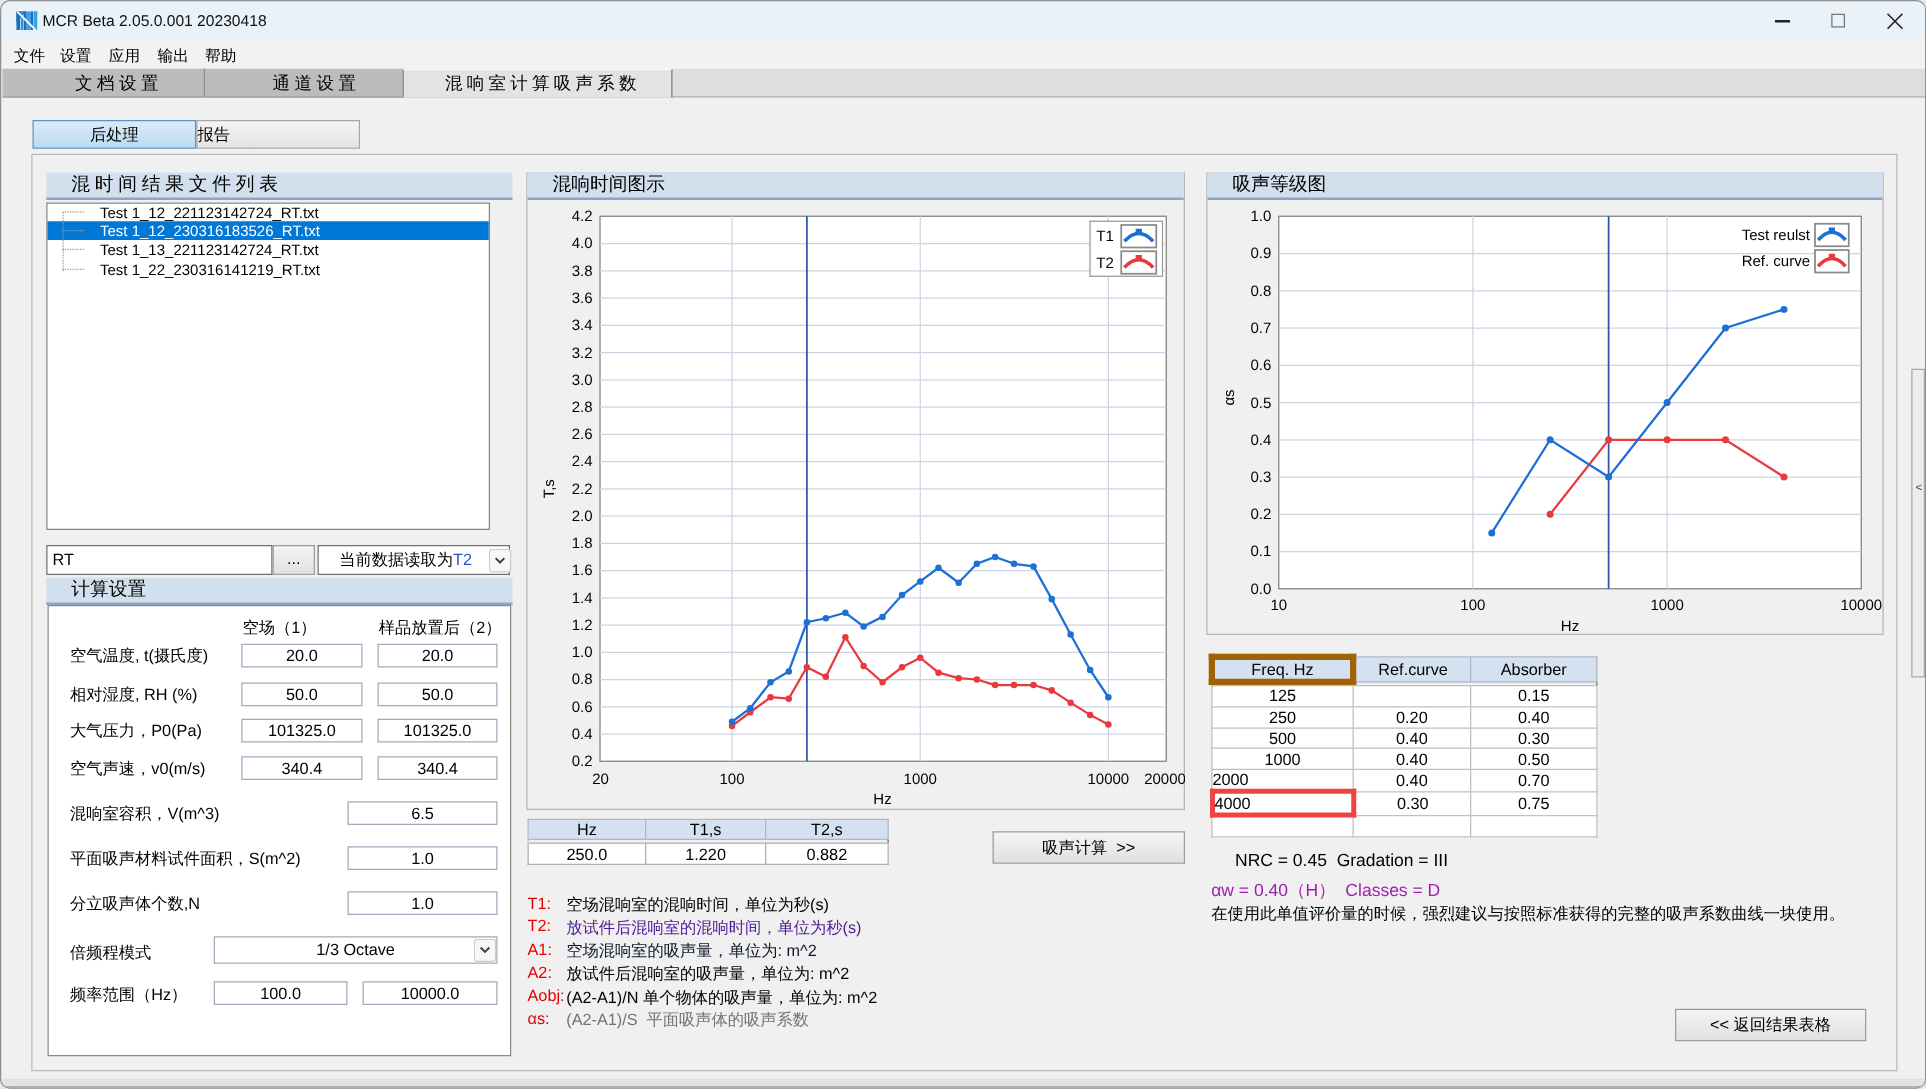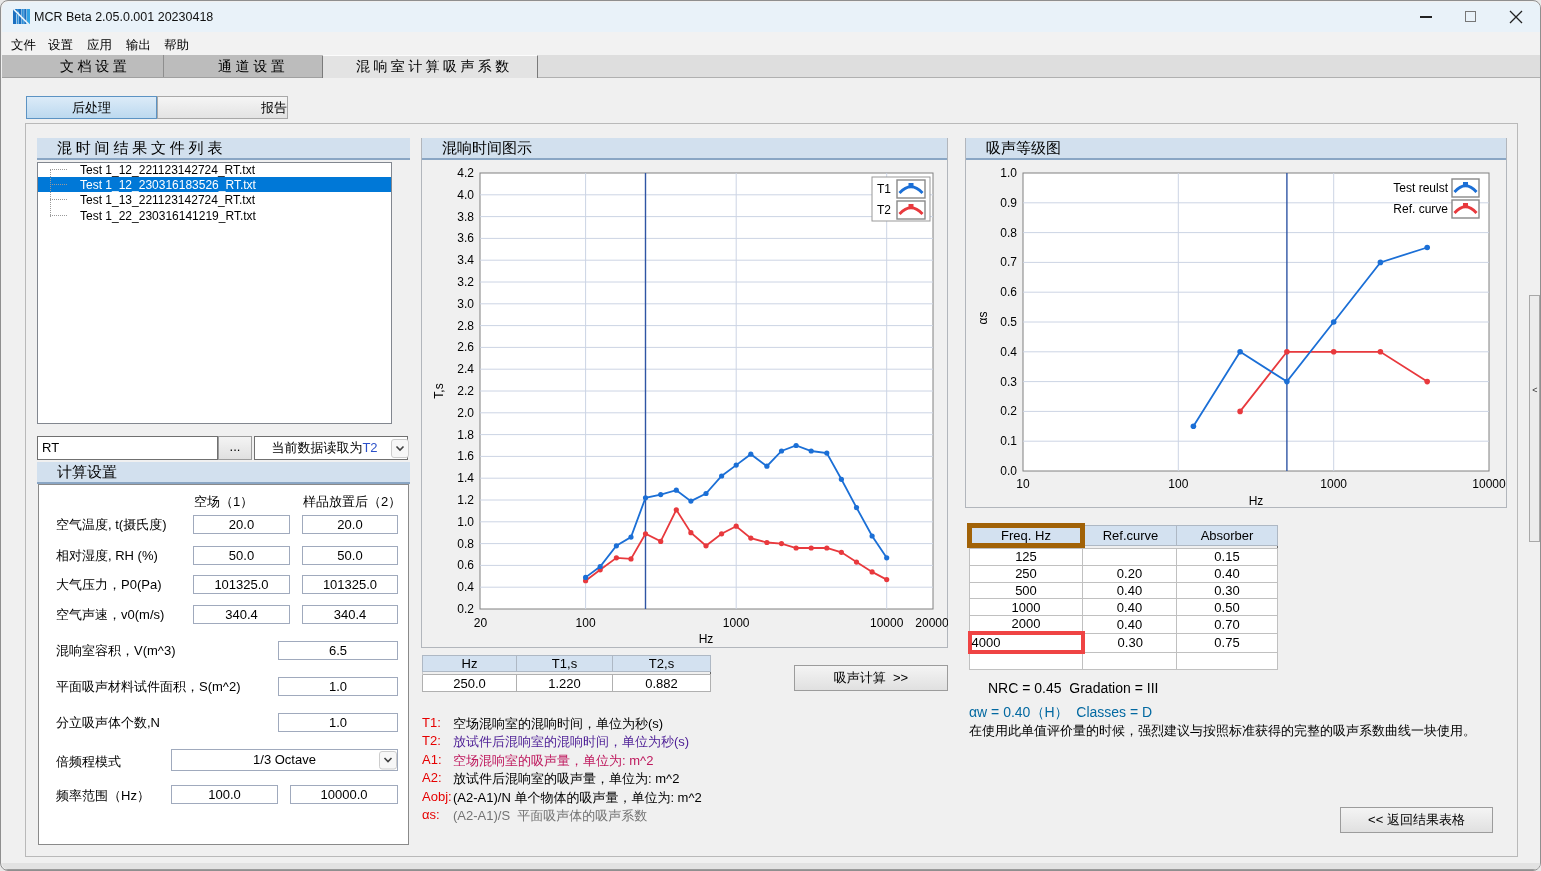--- a/index.html
+++ b/index.html
@@ -39,21 +39,21 @@
 <div class="abs" style="left:163px;top:36px;font-size:12.5px;color:#000">帮助</div>
 <div class="abs" style="left:1px;top:54px;width:1539px;height:23px;background:#dedede;border-bottom:1px solid #b0b0b0"></div>
 <div class="abs" style="left:1px;top:54px;width:320px;height:23px;background:#bcbcbc;border-bottom:1px solid #a0a0a0"></div>
 <div class="abs" style="left:162px;top:54px;width:1px;height:22px;background:#8e8e8e"></div>
 <div class="abs" style="left:59px;top:57px;font-size:14px;letter-spacing:3.6px;color:#000">文档设置</div>
 <div class="abs" style="left:217px;top:57px;font-size:14px;letter-spacing:3.6px;color:#000">通道设置</div>
 <div class="abs" style="left:321px;top:54px;width:216px;height:23px;background:#e3e3e3;border-left:1px solid #7a7a7a;border-right:1px solid #7a7a7a;border-top:1px solid #fcfcfc"></div>
 <div class="abs" style="left:355px;top:57px;font-size:14px;letter-spacing:3.4px;color:#000">混响室计算吸声系数</div>
 <div class="abs" style="left:24px;top:122px;width:1493px;height:734px;border:1px solid #b9b9b9;background:#f0f0f0"></div>
 <div class="abs" style="left:25px;top:95px;width:131px;height:23px;background:linear-gradient(#dcebf8,#bcd9ef);border:1px solid #5c93c3;font-size:13px;text-align:center;line-height:21px">后处理</div>
-<div class="abs" style="left:156px;top:95px;width:131px;height:23px;background:linear-gradient(#f5f5f5,#e3e3e3);border:1px solid #a8a8a8;font-size:13px;text-align:right;line-height:21px">报告</div>
+<div class="abs" style="left:156px;top:95px;width:131px;height:23px;background:linear-gradient(#f5f5f5,#e3e3e3);border:1px solid #a8a8a8;font-size:13px;text-align:left;line-height:21px">报告</div>
 <div class="hdr" style="left:36px;top:137px;width:373px;letter-spacing:3.8px">混时间结果文件列表</div>
 <div class="abs" style="left:36px;top:161px;width:355px;height:262px;background:#fff;border:1px solid #82878f"></div>
 <div class="abs" style="left:49px;top:168px;width:17px;border-top:1px dotted #9a9a9a"></div>
 <div class="abs" style="left:79px;top:162px;font-size:12px;color:#000">Test 1_12_221123142724_RT.txt</div>
 <div class="abs" style="left:37px;top:176px;width:353px;height:15px;background:#0078d7"></div>
 <div class="abs" style="left:49px;top:183px;width:17px;border-top:1px dotted #9a9a9a"></div>
 <div class="abs" style="left:79px;top:177px;font-size:12px;color:#fff">Test 1_12_230316183526_RT.txt</div>
 <div class="abs" style="left:49px;top:198px;width:17px;border-top:1px dotted #9a9a9a"></div>
 <div class="abs" style="left:79px;top:192px;font-size:12px;color:#000">Test 1_13_221123142724_RT.txt</div>
 <div class="abs" style="left:49px;top:214px;width:17px;border-top:1px dotted #9a9a9a"></div>
@@ -222,21 +222,21 @@
 <td style="border:1px solid #b0b0b0;text-align:center">0.882</td>
         </tr>
 </tbody>
     </table>
 <div class="btn" style="left:793px;top:664px;width:154px;height:26px;line-height:24px">吸声计算&nbsp; &gt;&gt;</div>
 <div class="abs" style="left:421px;top:714px;font-size:13px;color:#e60000">T1:</div>
 <div class="abs" style="left:452px;top:714px;font-size:13px;color:#000">空场混响室的混响时间，单位为秒(s)</div>
 <div class="abs" style="left:421px;top:732px;font-size:13px;color:#e60000">T2:</div>
 <div class="abs" style="left:452px;top:732px;font-size:13px;color:#4c1d95">放试件后混响室的混响时间，单位为秒(s)</div>
 <div class="abs" style="left:421px;top:751px;font-size:13px;color:#e60000">A1:</div>
-<div class="abs" style="left:452px;top:751px;font-size:13px;color:#be185d">空场混响室的吸声量，单位为: m^2</div>
+<div class="abs" style="left:452px;top:751px;font-size:13px;color:#0f172a">空场混响室的吸声量，单位为: m^2</div>
 <div class="abs" style="left:421px;top:769px;font-size:13px;color:#e60000">A2:</div>
 <div class="abs" style="left:452px;top:769px;font-size:13px;color:#000">放试件后混响室的吸声量，单位为: m^2</div>
 <div class="abs" style="left:421px;top:788px;font-size:13px;color:#e60000">Aobj:</div>
 <div class="abs" style="left:452px;top:788px;font-size:13px;color:#000">(A2-A1)/N 单个物体的吸声量，单位为: m^2</div>
 <div class="abs" style="left:421px;top:806px;font-size:13px;color:#e60000">αs:</div>
 <div class="abs" style="left:452px;top:806px;font-size:13px;color:#737373">(A2-A1)/S&nbsp; 平面吸声体的吸声系数</div>
 <div class="abs" style="left:964px;top:137px;width:542px;height:370px;border:1px solid #b2b6bc"></div>
 <div class="hdr" style="left:965px;top:137px;width:540px">吸声等级图</div>
 <svg class="abs" style="left:964px;top:159px" width="542" height="352">
 <rect x="58" y="13" width="466" height="298" fill="#fff" stroke="#808080"></rect>
@@ -315,36 +315,36 @@
           <td style="border:1px solid #c0c0c0;text-align:center">500</td>
           <td style="border:1px solid #c0c0c0;text-align:center">0.40</td>
           <td style="border:1px solid #c0c0c0;text-align:center">0.30</td>
         </tr>
         <tr style="background:#fff;height:16.8px">
           <td style="border:1px solid #c0c0c0;text-align:center">1000</td>
           <td style="border:1px solid #c0c0c0;text-align:center">0.40</td>
           <td style="border:1px solid #c0c0c0;text-align:center">0.50</td>
         </tr>
         <tr style="background:#fff;height:16.8px">
-          <td style="border:1px solid #c0c0c0;text-align:center">2000</td>
+          <td style="border:1px solid #c0c0c0;">2000</td>
           <td style="border:1px solid #c0c0c0;text-align:center">0.40</td>
           <td style="border:1px solid #c0c0c0;text-align:center">0.70</td>
         </tr>
         <tr style="background:#fff;height:16.8px">
           <td style="border:4px solid #ef4444;">4000</td>
           <td style="border:1px solid #c0c0c0;text-align:center">0.30</td>
           <td style="border:1px solid #c0c0c0;text-align:center">0.75</td>
         </tr>
         <tr style="background:#fff;height:16.8px">
           <td style="border:1px solid #c0c0c0;text-align:center">&nbsp;</td>
           <td style="border:1px solid #c0c0c0;text-align:center"></td>
           <td style="border:1px solid #c0c0c0;text-align:center"></td>
         </tr>
       </tbody>
     </table>
 <div class="abs" style="left:987px;top:679px;font-size:14px;color:#000">NRC&nbsp;=&nbsp;0.45&nbsp;&nbsp;Gradation&nbsp;=&nbsp;III</div>
-<div class="abs" style="left:968px;top:703px;font-size:14px;color:#0369a1">αw&nbsp;=&nbsp;0.40（H）&nbsp;&nbsp;Classes&nbsp;=&nbsp;D</div>
+<div class="abs" style="left:968px;top:703px;font-size:14px;color:#a21caf">αw&nbsp;=&nbsp;0.40（H）&nbsp;&nbsp;Classes&nbsp;=&nbsp;D</div>
 <div class="abs" style="left:968px;top:721px;font-size:13px;color:#000">在使用此单值评价量的时候，强烈建议与按照标准获得的完整的吸声系数曲线一块使用。</div>
 <div class="btn" style="left:1339px;top:806px;width:153px;height:26px;line-height:24px">&lt;&lt; 返回结果表格</div>
 <div class="abs" style="left:1528px;top:294px;width:11px;height:247px;background:#ececec;border:1px solid #a8a8a8"></div>
 <div class="abs" style="left:1530px;top:384px;width:8px;font-size:9px;text-align:center;color:#333">&lt;</div>
 <div class="abs" style="left:1px;top:862px;width:1539px;height:7px;background:#e2e2e2;border-radius:0 0 7px 7px"></div>
 <div class="abs" style="left:0px;top:868px;width:1541px;height:3px;background:#9a9a9a"></div>
 </div>
 </body></html>

